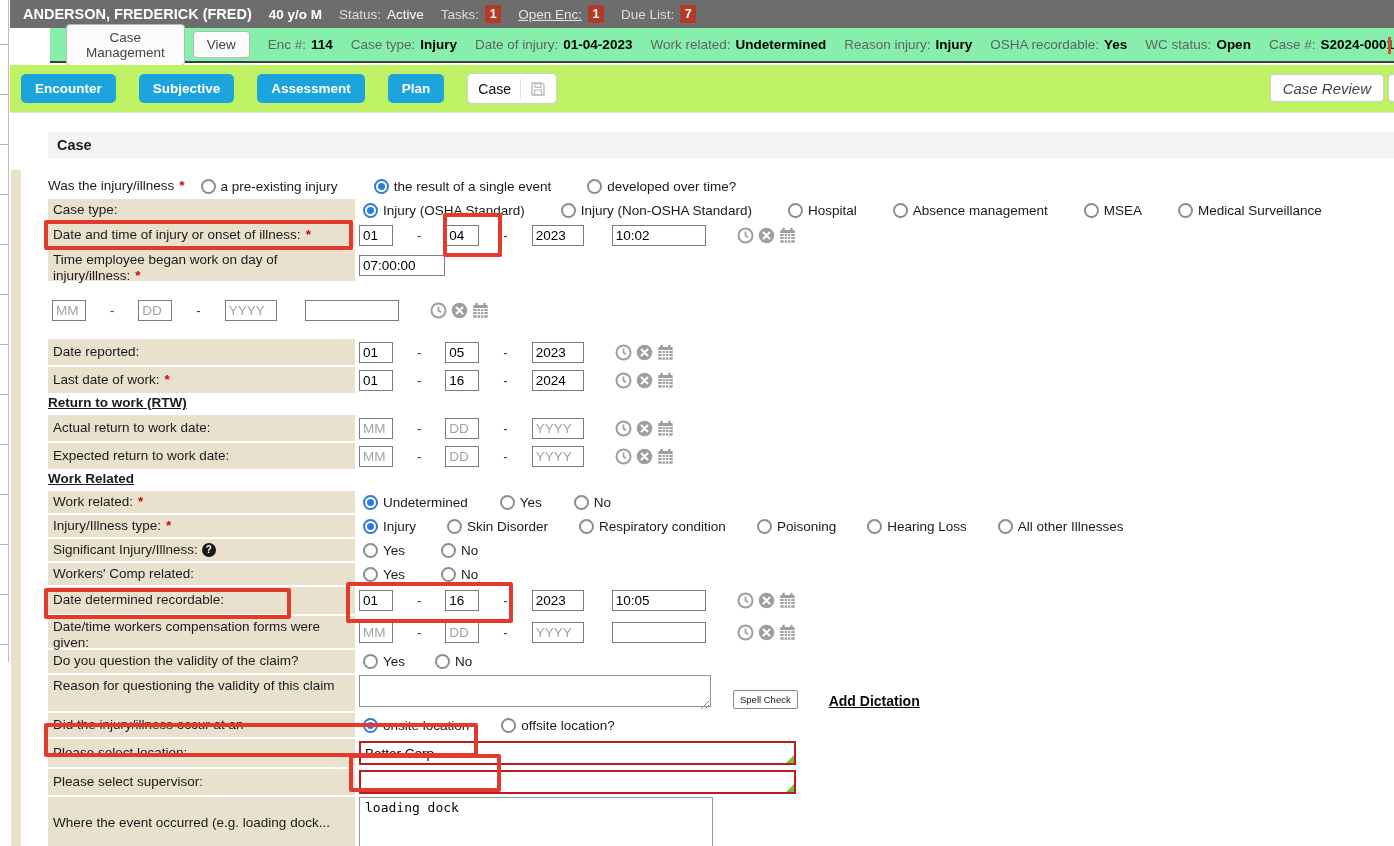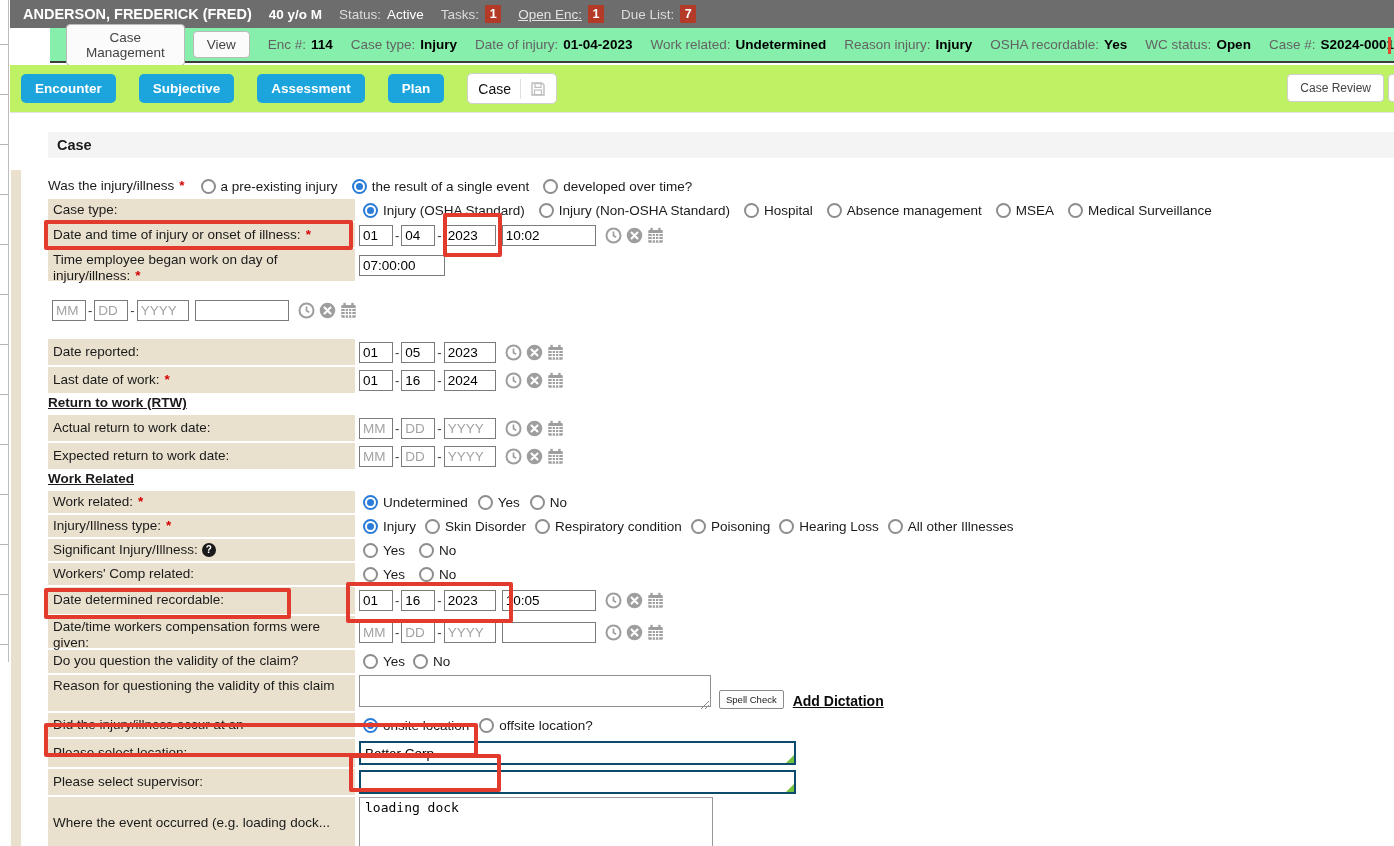--- a/index.html
+++ b/index.html
@@ -35,37 +35,37 @@
 
   
   .tab-row { position:absolute; left:10px; top:65px; right:0; height:48px; background:#bef264;
              border-bottom:1px solid #e3e3e3; display:flex; align-items:center; padding-left:11px; gap:23px; }
   .tab-blue { background:#1ca4dd; color:#fff; font-weight:bold; font-size:13.5px; border:none;
               border-radius:5px; height:29px; padding:0 14px; cursor:pointer; }
   .tab-white { background:#fff; border:1px solid #cfcfcf; border-radius:5px; height:31px; padding:0 10px;
                display:flex; align-items:center; gap:9px; font-size:14px; color:#111; cursor:pointer; }
   .tab-divider { width:1px; height:20px; background:#e0e0e0; }
   .case-review-btn { position:absolute; right:10px; top:9px; background:#fff; border:1px solid #cfcfcf;
-                     border-radius:4px; height:28px; padding:0 12px; font-size:12px; color:#444; cursor:pointer; }
+                     border-radius:4px; height:28px; padding:0 12px; font-size:15px; color:#444; cursor:pointer;font-style:italic; }
   .btn-sliver { position:absolute; right:-8px; top:9px; width:14px; height:28px; background:#fff;
                 border:1px solid #cfcfcf; border-radius:4px; }
 
   
   .case-header { position:absolute; left:48px; top:132px; right:0; height:26px; background:#f4f4f4;
                  display:flex; align-items:center; padding-left:9px; font-weight:bold; font-size:14.5px; }
 
   
   .form-area { position:absolute; left:48px; top:170px; right:0; }
   .frow { display:flex; margin-bottom:2px; }
   .flabel { width:307px; flex:none; background:#e9e1ce; padding:3px 6px 3px 5px; font-size:13.5px;
             line-height:1.2; display:flex; align-items:center; }
   .flabel.top { align-items:flex-start; }
   .flabel.plain { background:transparent; width:auto; padding-left:0; }
   .req { color:#d40000; font-weight:bold; margin-left:5px; }
-  .fctl { display:flex; align-items:center; padding-left:4px; }
+  .fctl { display:flex; align-items:center; padding-left:4px;gap:22px; }
   .fheading { font-weight:bold; text-decoration:underline; font-size:13.5px; height:18px; margin-bottom:2px; }
   .fheading.short { height:14px; overflow:hidden; }
 
   .opt { display:inline-flex; align-items:center; gap:5px; margin-right:14px; cursor:pointer; font-size:13.5px; }
   .rad { width:15px; height:15px; border:2px solid #8d8d8d; border-radius:50%; background:#fff; position:relative; flex:none; }
   .rad.on { border-color:#2b7cd8; }
   .rad.on::after { content:""; position:absolute; inset:2px; border-radius:50%; background:#2b7cd8; }
 
   input { font-family:"Liberation Sans", sans-serif; }
   .din { height:21px; border:1px solid #7b7b7b; font-size:13.5px; padding:0 3px; color:#000; }
@@ -80,25 +80,25 @@
 
   .help-icon { width:14px; height:14px; background:#191919; color:#fff; border-radius:50%; font-size:10px;
                font-weight:bold; display:inline-flex; align-items:center; justify-content:center; margin-left:4px; cursor:pointer; }
 
   .ta-wrap { position:relative; align-self:flex-start; }
   .ta { width:352px; height:32px; border:1px solid #919191; resize:none; font-size:13.5px; background:#fff; overflow:hidden; }
   .resize-corner { position:absolute; right:2px; bottom:2px; width:10px; height:10px;
                    background:repeating-linear-gradient(135deg, transparent, transparent 2px, #8a8a8a 2px, #8a8a8a 3px);
                    clip-path:polygon(100% 0, 100% 100%, 0 100%); }
   .spell-btn { font-size:9.5px; padding:3px 6px; border:1px solid #8a8a8a; background:#fdfdfd; border-radius:2px;
-               margin-left:8px; align-self:flex-end; margin-bottom:2px; cursor:pointer; color:#222; }
+               margin-left:0; align-self:flex-end; margin-bottom:2px; cursor:pointer; color:#222; }
   .dict-link { font-weight:bold; text-decoration:underline; color:#0b0b0b; font-size:14px; margin-left:9px;
                align-self:flex-end; margin-bottom:2px; cursor:pointer; }
 
-  .combo { width:437px; height:24px; border:2px solid #0c4a6e; position:relative; background:#fff; }
+  .combo { width:437px; height:24px; border:2px solid #b91c1c; position:relative; background:#fff; }
   .combo input { width:100%; height:100%; border:none; outline:none; font-size:13.5px; padding:0 4px; }
   .combo .corner { position:absolute; right:0; bottom:0; width:0; height:0;
                    border-left:8px solid transparent; border-bottom:8px solid #72c33b; }
 
   .mono-ta { width:354px; height:70px; border:1px solid #999; font-family:"DejaVu Sans Mono", monospace;
              font-size:13px; padding:2px 5px; resize:none; align-self:flex-start; }
 
   .ann { position:absolute; border:4px solid #e23b2e; border-radius:2px; pointer-events:none; z-index:50; }
 </style>
 </head>

